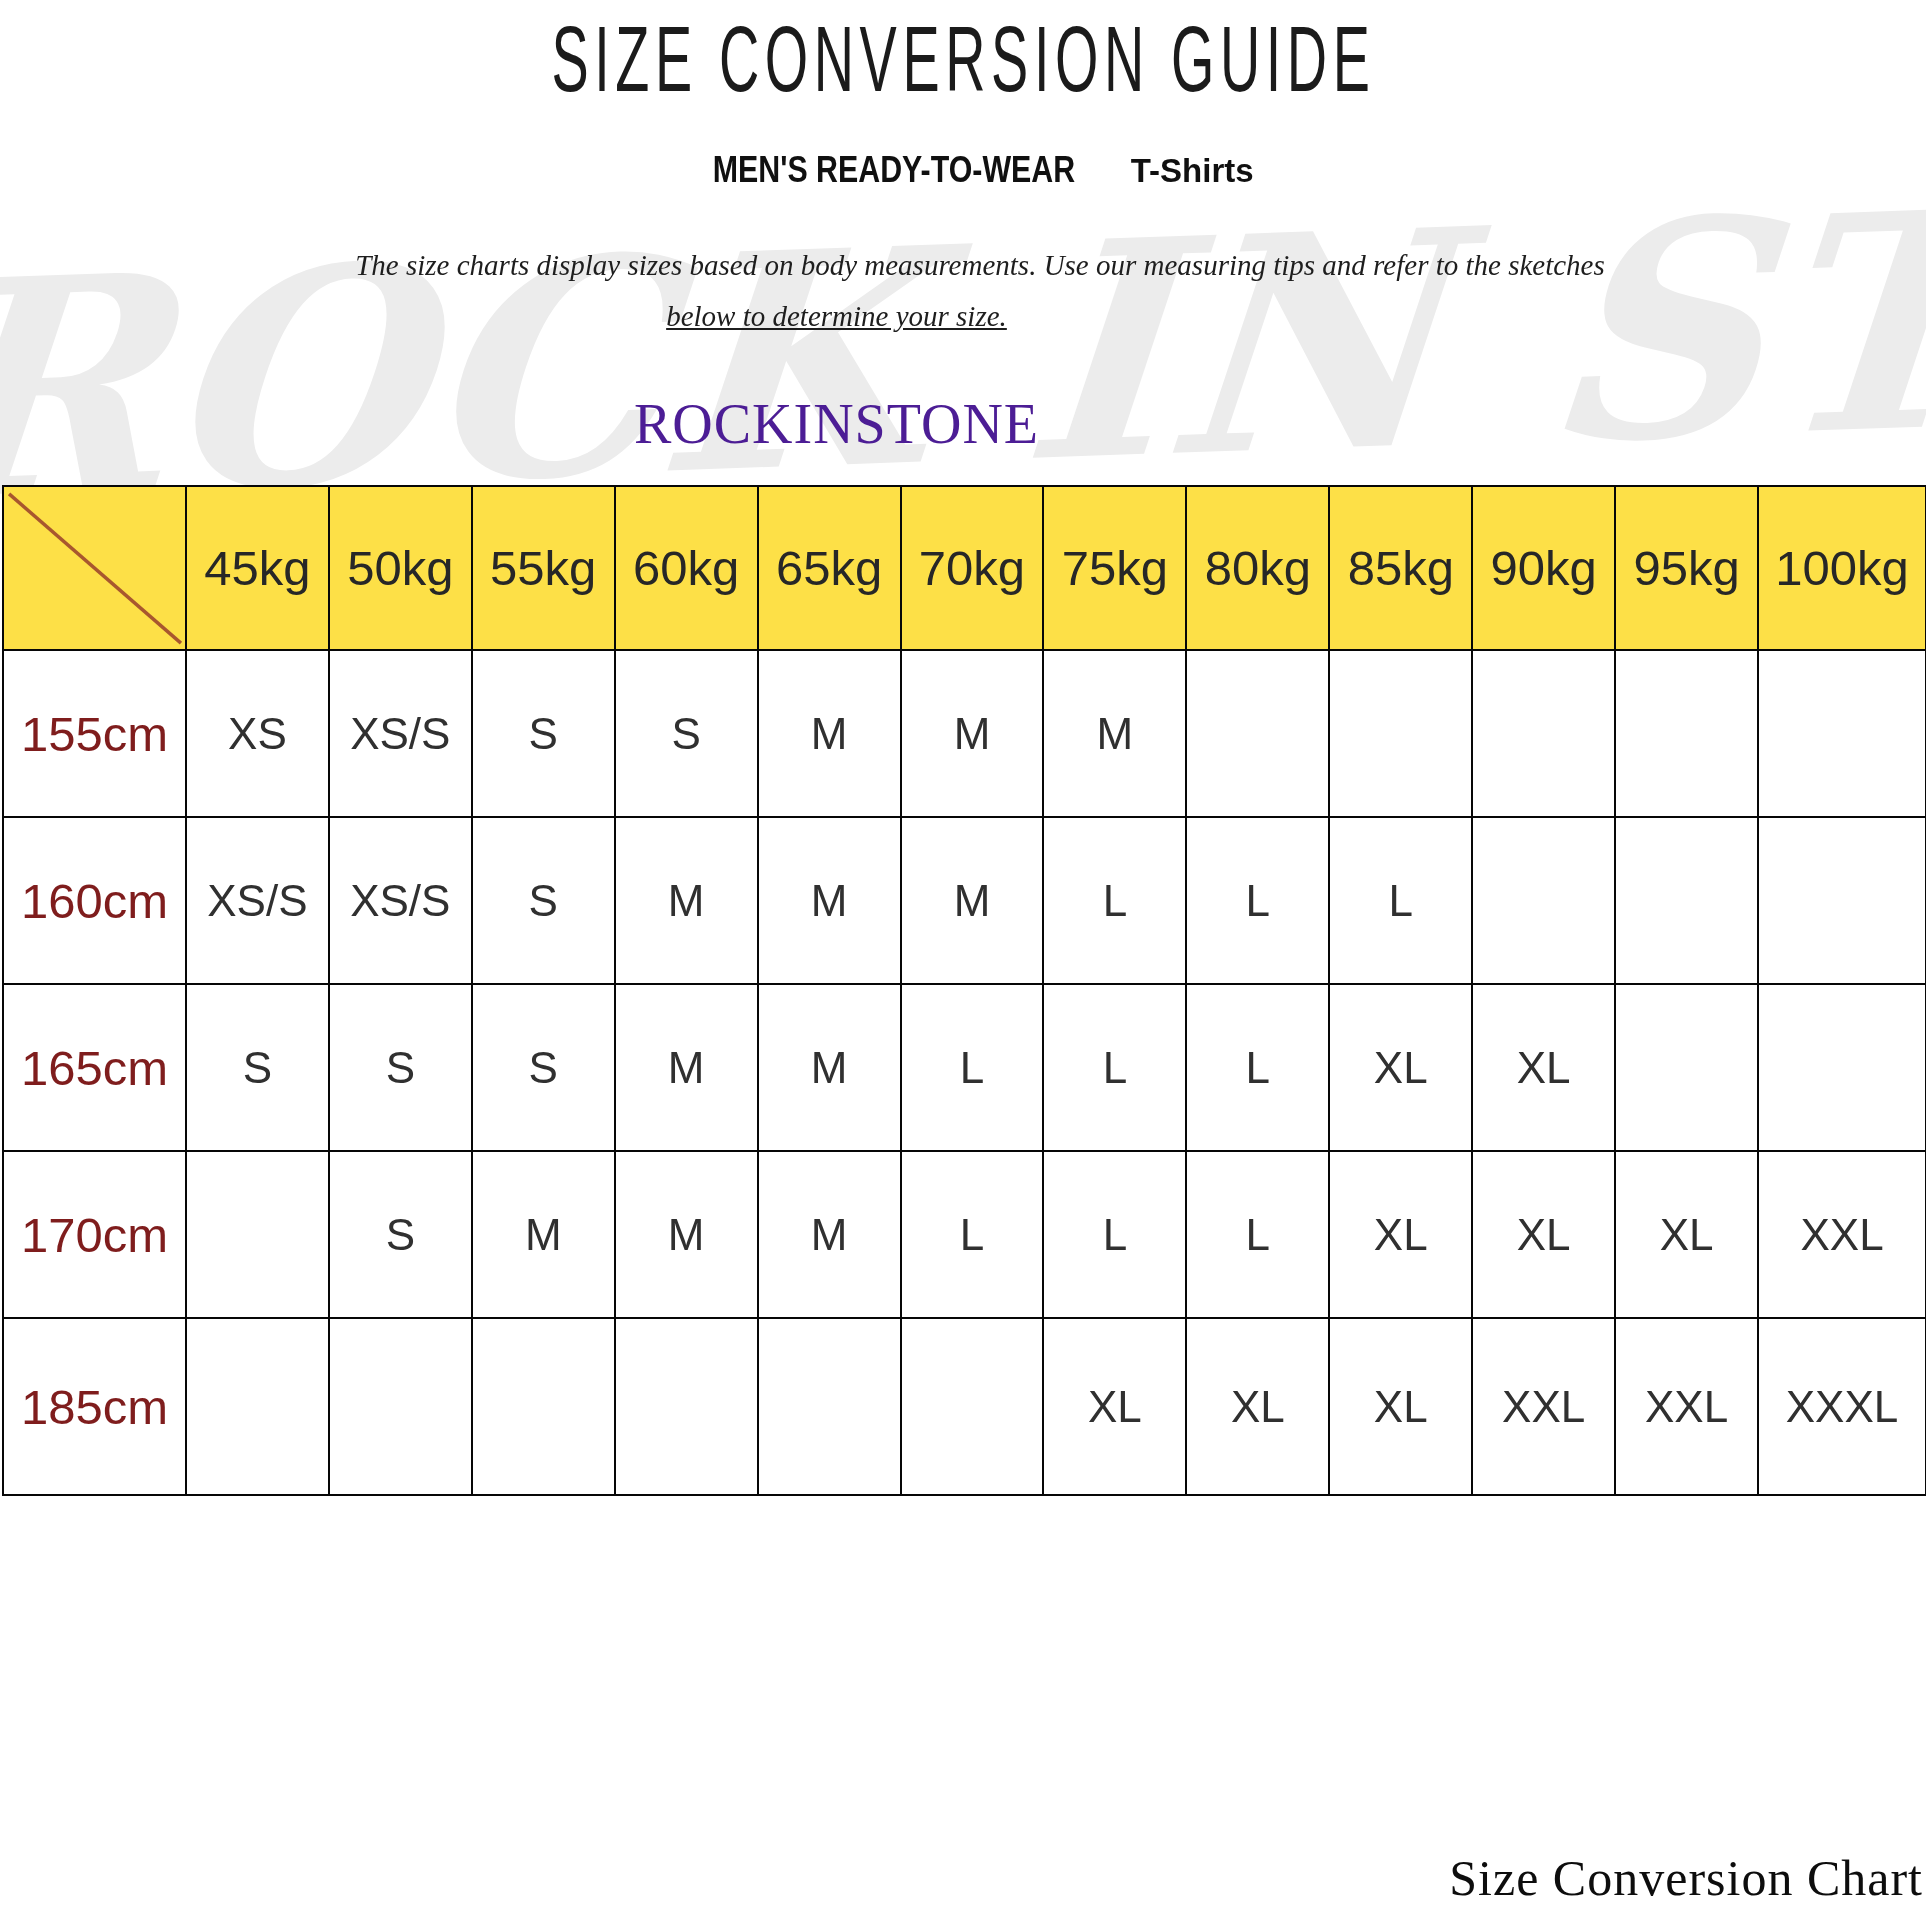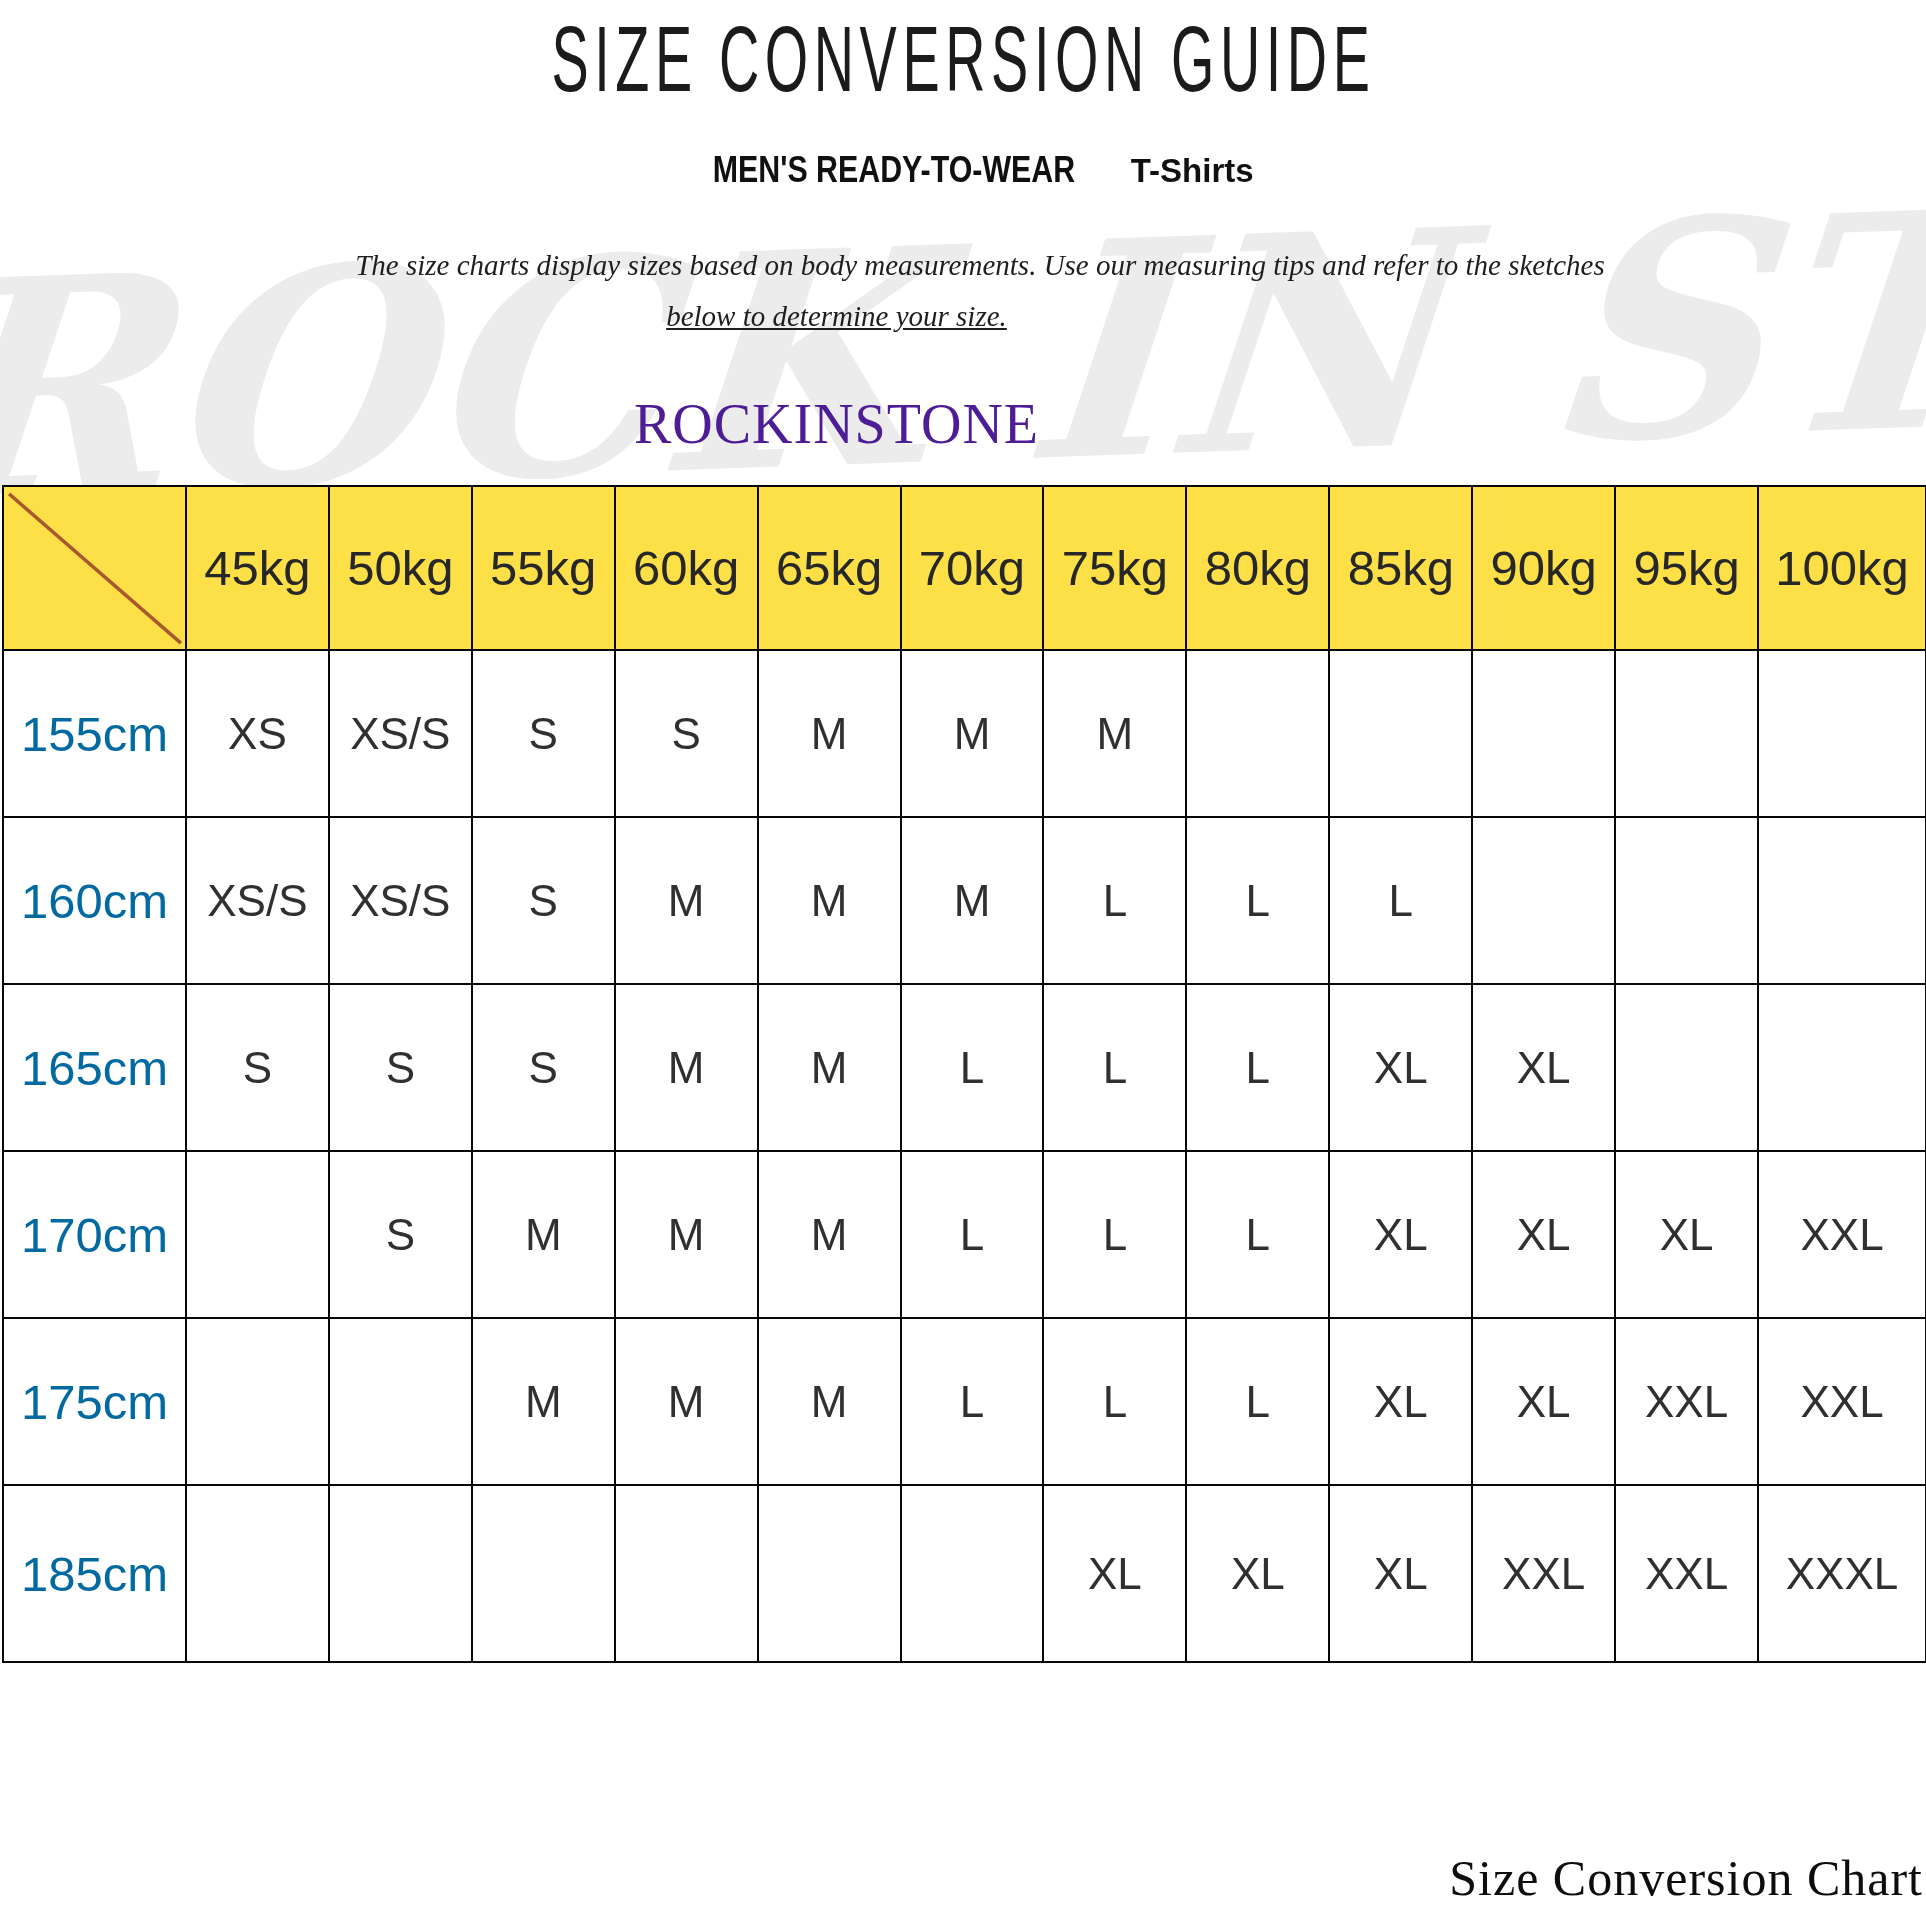--- a/index.html
+++ b/index.html
@@ -30,21 +30,21 @@
          color:#4c1d95;letter-spacing:1px;z-index:2;}
 
   
   #size-table{position:absolute;top:485px;left:2px;border-collapse:collapse;
               table-layout:fixed;z-index:1;background:#fff;}
   #size-table th,#size-table td{border:2px solid #070707;padding:0;text-align:center;
               vertical-align:middle;overflow:hidden;}
   #size-table th{height:162px;font-size:49px;font-weight:400;color:#272727;background:#fde047;}
   #size-table td{height:165px;font-size:44px;color:#303030;background:#fff;}
   #size-table tr.last td{height:175px;}
-  #size-table td.rowhead{font-size:49px;color:#0369a1;background:#fff;}
+  #size-table td.rowhead{font-size:49px;color:#7f1d1d;background:#fff;}
   td.f-g{background:#e2e2e2;}
   td.f-t{background:#a6a09a;}
   td.f-b{background:#aab8cd;}
   td.f-w{background:#ffffff;}
   #corner{position:relative;}
   #corner svg{position:absolute;top:0;left:0;}
 
   
   #caption{position:absolute;top:1849px;right:4px;font-family:"Liberation Serif",serif;
            font-size:50px;color:#0d0d0d;letter-spacing:1px;z-index:2;}
@@ -159,35 +159,20 @@
           <td class="f-t">M</td>
           <td class="f-t">M</td>
           <td class="f-b">L</td>
           <td class="f-b">L</td>
           <td class="f-b">L</td>
           <td class="f-t">XL</td>
           <td class="f-t">XL</td>
           <td class="f-t">XL</td>
           <td class="f-g">XXL</td>
         </tr>
-        <tr>
-          <td class="rowhead">175cm</td>
-          <td class="f-w"></td>
-          <td class="f-w"></td>
-          <td class="f-t">M</td>
-          <td class="f-t">M</td>
-          <td class="f-t">M</td>
-          <td class="f-b">L</td>
-          <td class="f-b">L</td>
-          <td class="f-b">L</td>
-          <td class="f-t">XL</td>
-          <td class="f-t">XL</td>
-          <td class="f-g">XXL</td>
-          <td class="f-g">XXL</td>
-        </tr>
         <tr class="last">
           <td class="rowhead">185cm</td>
           <td class="f-w"></td>
           <td class="f-w"></td>
           <td class="f-w"></td>
           <td class="f-w"></td>
           <td class="f-w"></td>
           <td class="f-w"></td>
           <td class="f-t">XL</td>
           <td class="f-t">XL</td>

